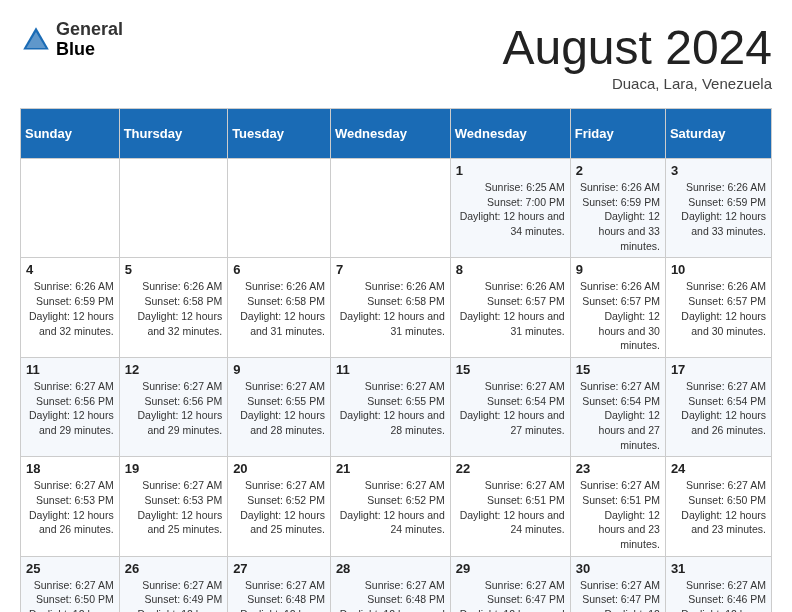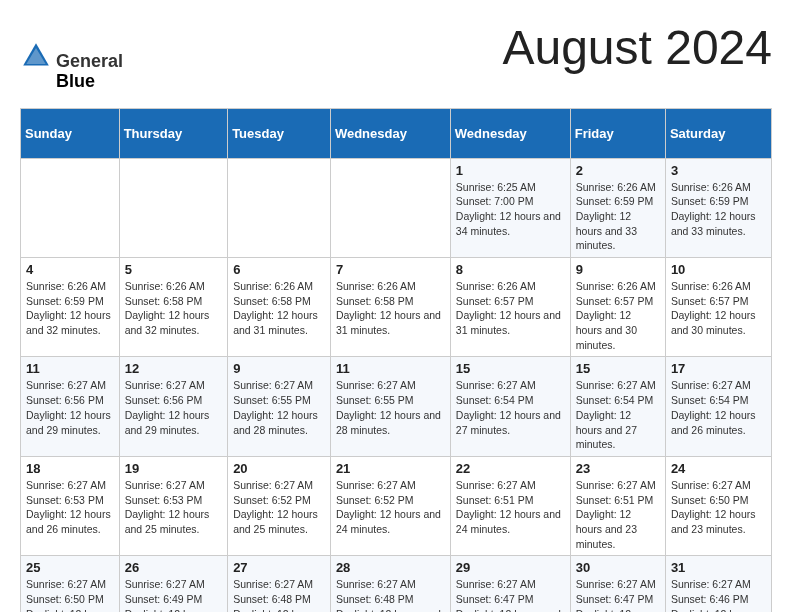--- a/index.html
+++ b/index.html
@@ -19,21 +19,21 @@
     .logo {
       display: flex;
       align-items: center;
       gap: 4px;
     }
     .logo-text {
       font-size: 18px;
       font-weight: bold;
       line-height: 1.1;
     }
-    .logo-general { color: #333; margin-top: 32px; }
+    .logo-general { color: #333; }
     .logo-blue { color: #000000; }
     .logo-icon {
       width: 32px;
       height: 32px;
     }
     .title-block {
       text-align: right;
     }
     .month-year {
       font-size: 48px;
@@ -72,20 +72,21 @@
     .day-num {
       font-size: 13px;
       font-weight: bold;
       color: #222;
       margin-bottom: 2px;
     }
     .day-detail {
       color: #333;
       font-size: 10.5px;
       line-height: 1.4;
+      text-align: right;
     }
     .empty { background: #fff !important; }
     .legend {
       display: flex;
       align-items: center;
       gap: 8px;
       margin-top: 8px;
       font-size: 12px;
       color: #333;
     }
@@ -105,20 +106,21 @@
       <polygon points="20,4 36,32 4,32" fill="#1a6bb5"></polygon>
       <polygon points="20,10 32,30 8,30" fill="#fff" opacity="0.3"></polygon>
     </svg>
     <div class="logo-text">
       <div class="logo-general">General</div>
       <div class="logo-blue">Blue</div>
     </div>
   </div>
   <div class="title-block">
     <div class="month-year">August 2024</div>
+    <div class="location">Duaca, Lara, Venezuela</div>
   </div>
 </div>
 
 <table>
   <thead>
     <tr>
     <th>Sunday</th>
         <th>Thursday</th>
         <th>Tuesday</th>
         <th>Wednesday</th>

